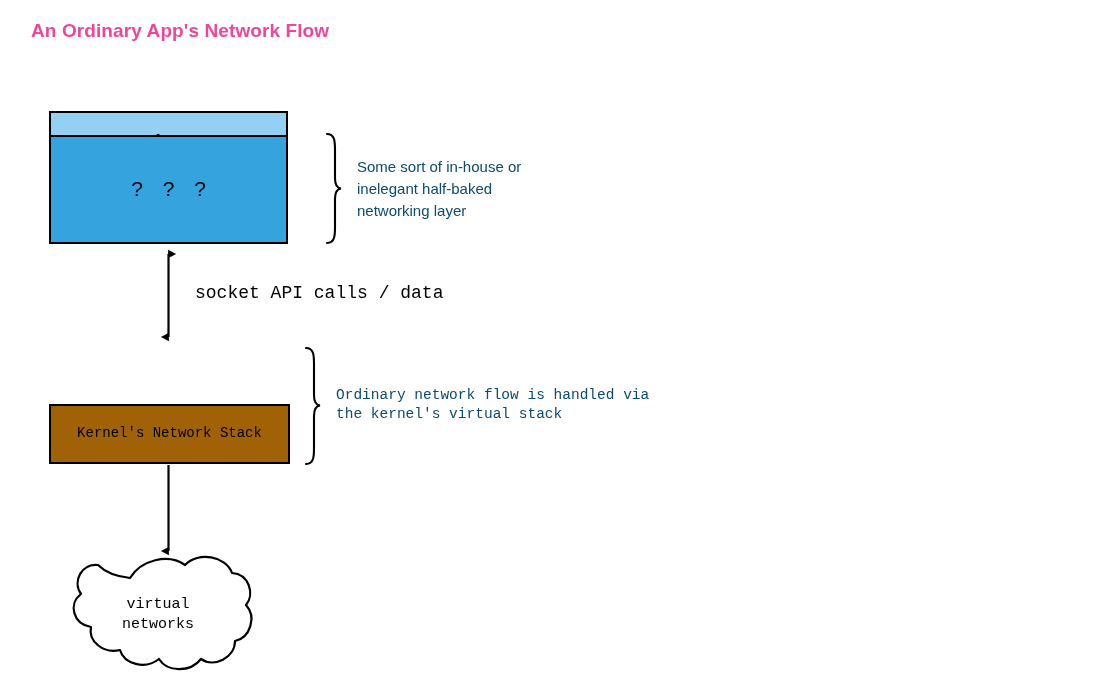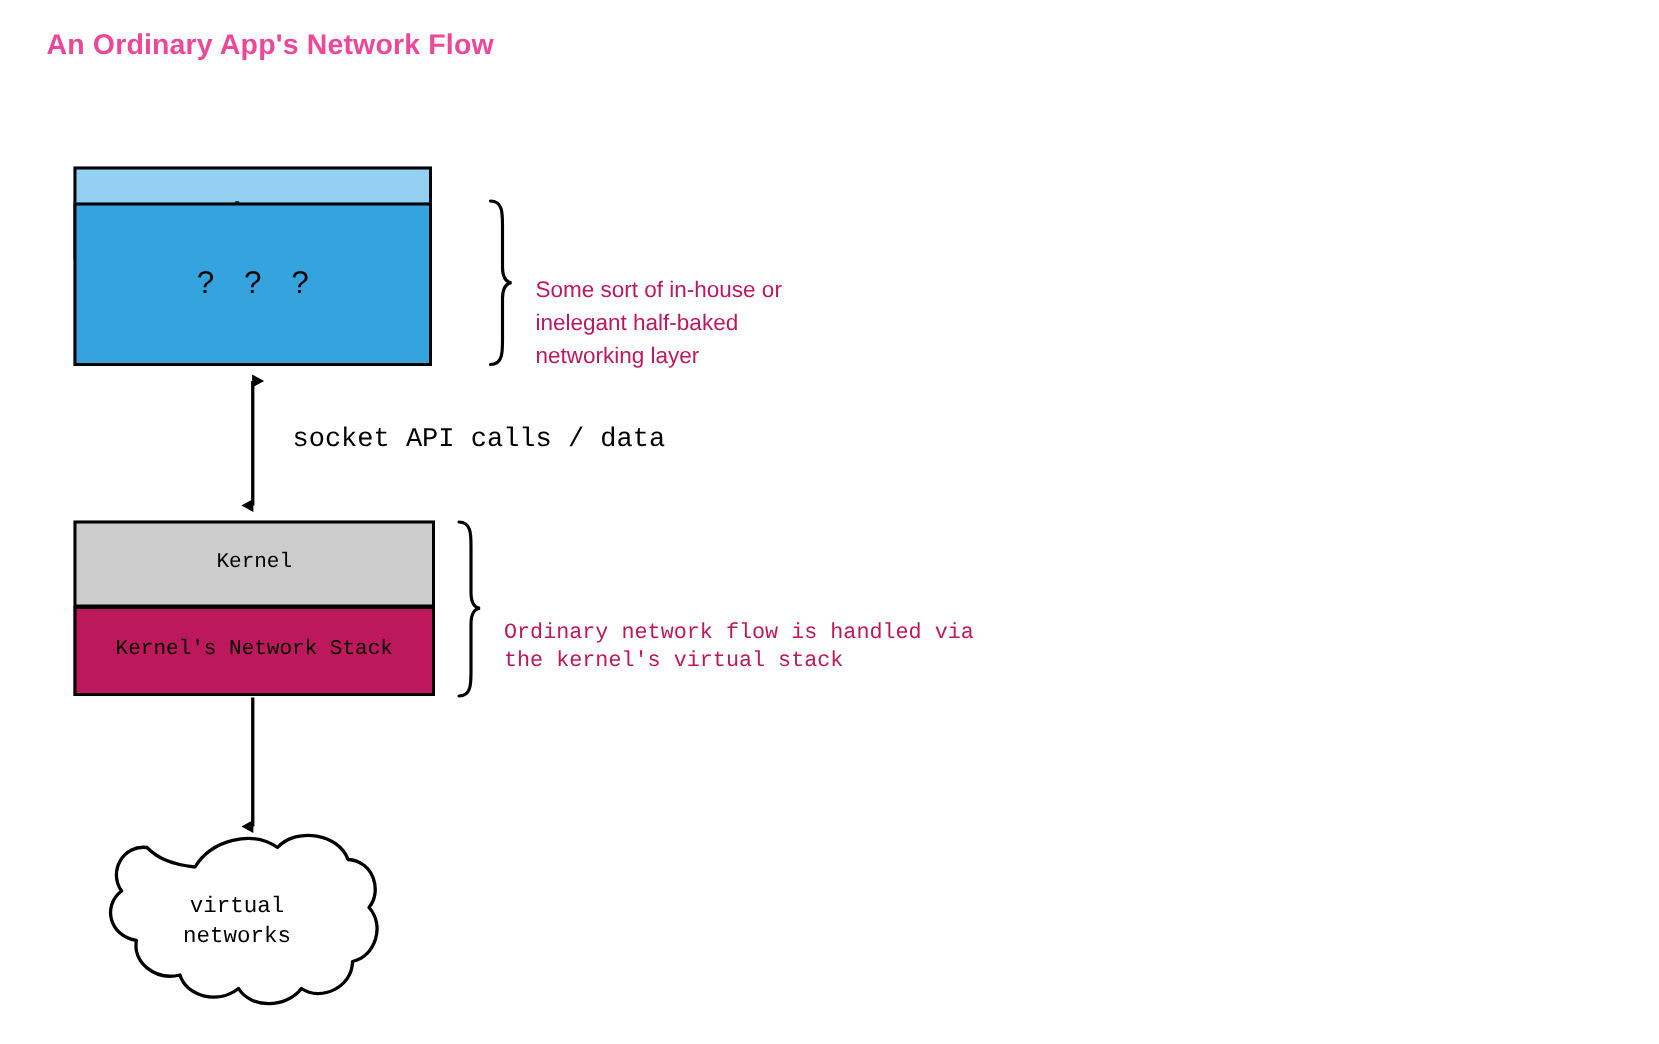--- a/index.html
+++ b/index.html
@@ -81,21 +81,21 @@
     font-family: "Liberation Mono", monospace;
     font-size: 14px;
     color: #000000;
   }
 
   .box-kernel-stack {
     left: 49px;
     top: 404px;
     width: 241px;
     height: 60px;
-    background: #be185d;
+    background: #a16207;
     font-family: "Liberation Mono", monospace;
     font-size: 14px;
     color: #000000;
   }
 
   
   #arrow-layer {
     position: absolute;
     left: 0;
     top: 0;
@@ -111,23 +111,22 @@
     top: 283px;
     font-family: "Liberation Mono", monospace;
     font-size: 18px;
     color: #000000;
     white-space: nowrap;
   }
 
   
   .annotation {
     position: absolute;
-    color: #be185d;
+    color: #0c4a6e;
     white-space: pre-line;
-    margin-top: 27px;
   }
 
   .annotation-app {
     left: 357px;
     top: 156px;
     font-family: "Liberation Sans", sans-serif;
     font-size: 15px;
     line-height: 1.47;
   }
 
@@ -161,23 +160,20 @@
   <div class="diagram-title">An Ordinary App's Network Flow</div>
 
   <div class="box box-app">
     <span>App</span>
   </div>
 
   <div class="box box-unknown">
     <span>?  ?  ?</span>
   </div>
 
-  <div class="box box-kernel">
-    <span>Kernel</span>
-  </div>
 
   <div class="box box-kernel-stack">
     <span>Kernel's Network Stack</span>
   </div>
 
   <svg id="arrow-layer" viewBox="0 0 1106 696">
     <defs>
       <marker id="head-up" markerWidth="10" markerHeight="10" refX="5" refY="8.2" orient="auto" markerUnits="userSpaceOnUse">
         <polygon points="5,0.6 9.3,8.6 0.7,8.6" fill="#000000"></polygon>
       </marker>

